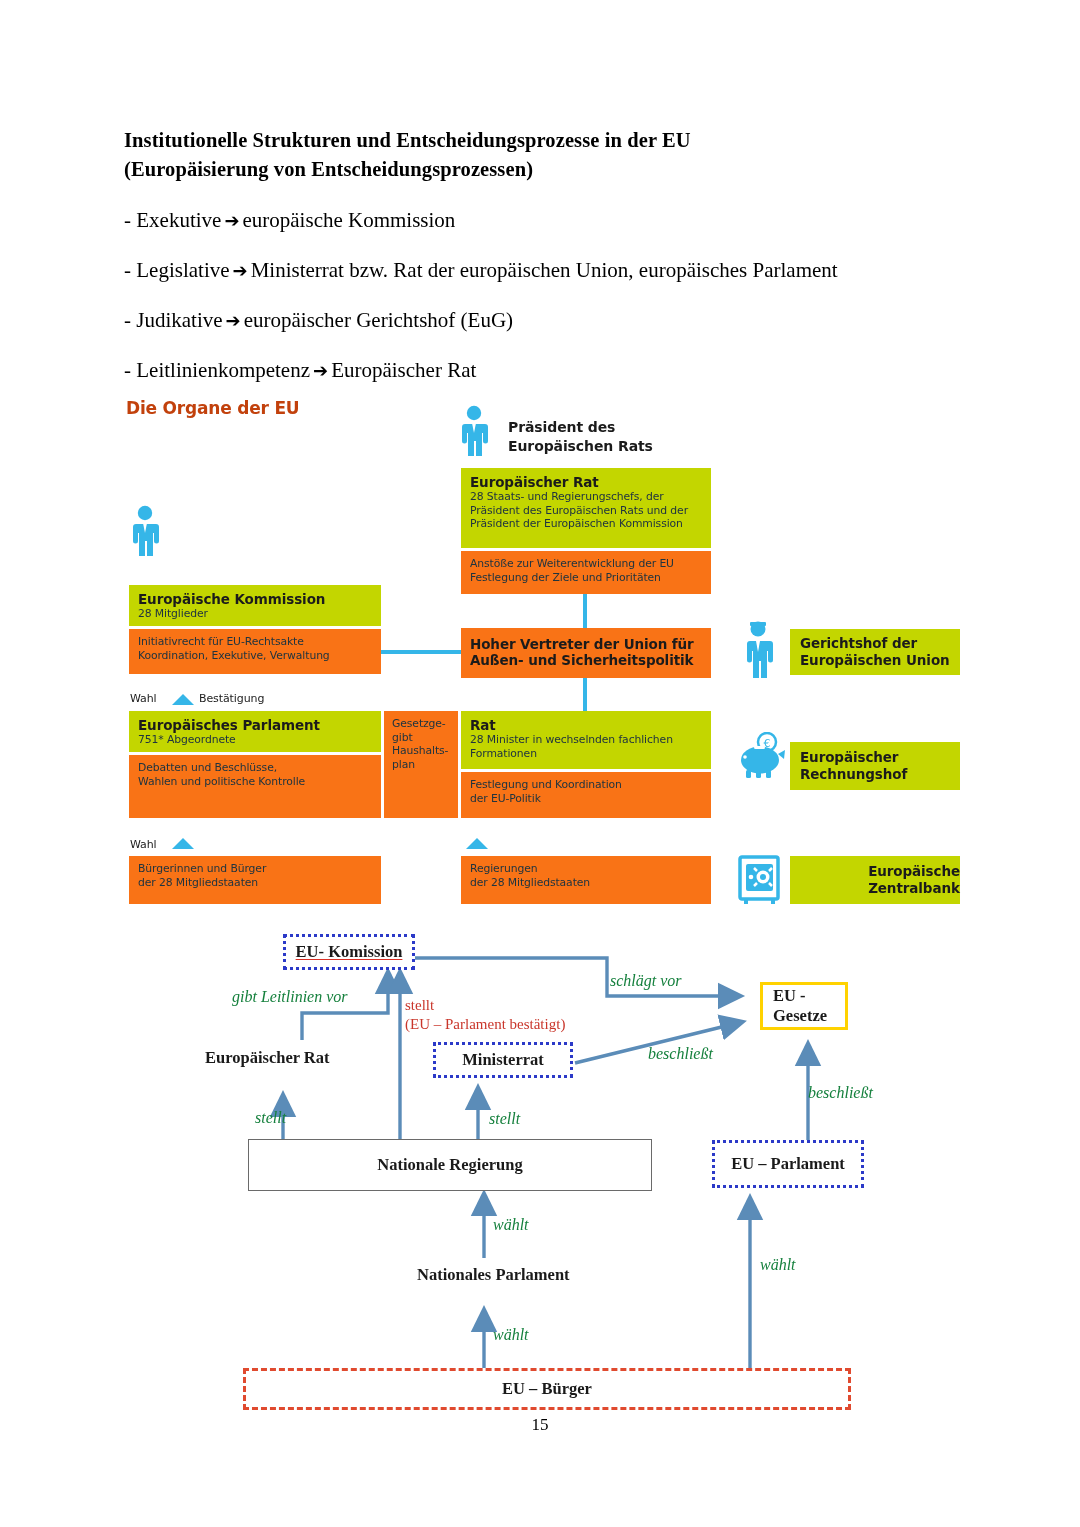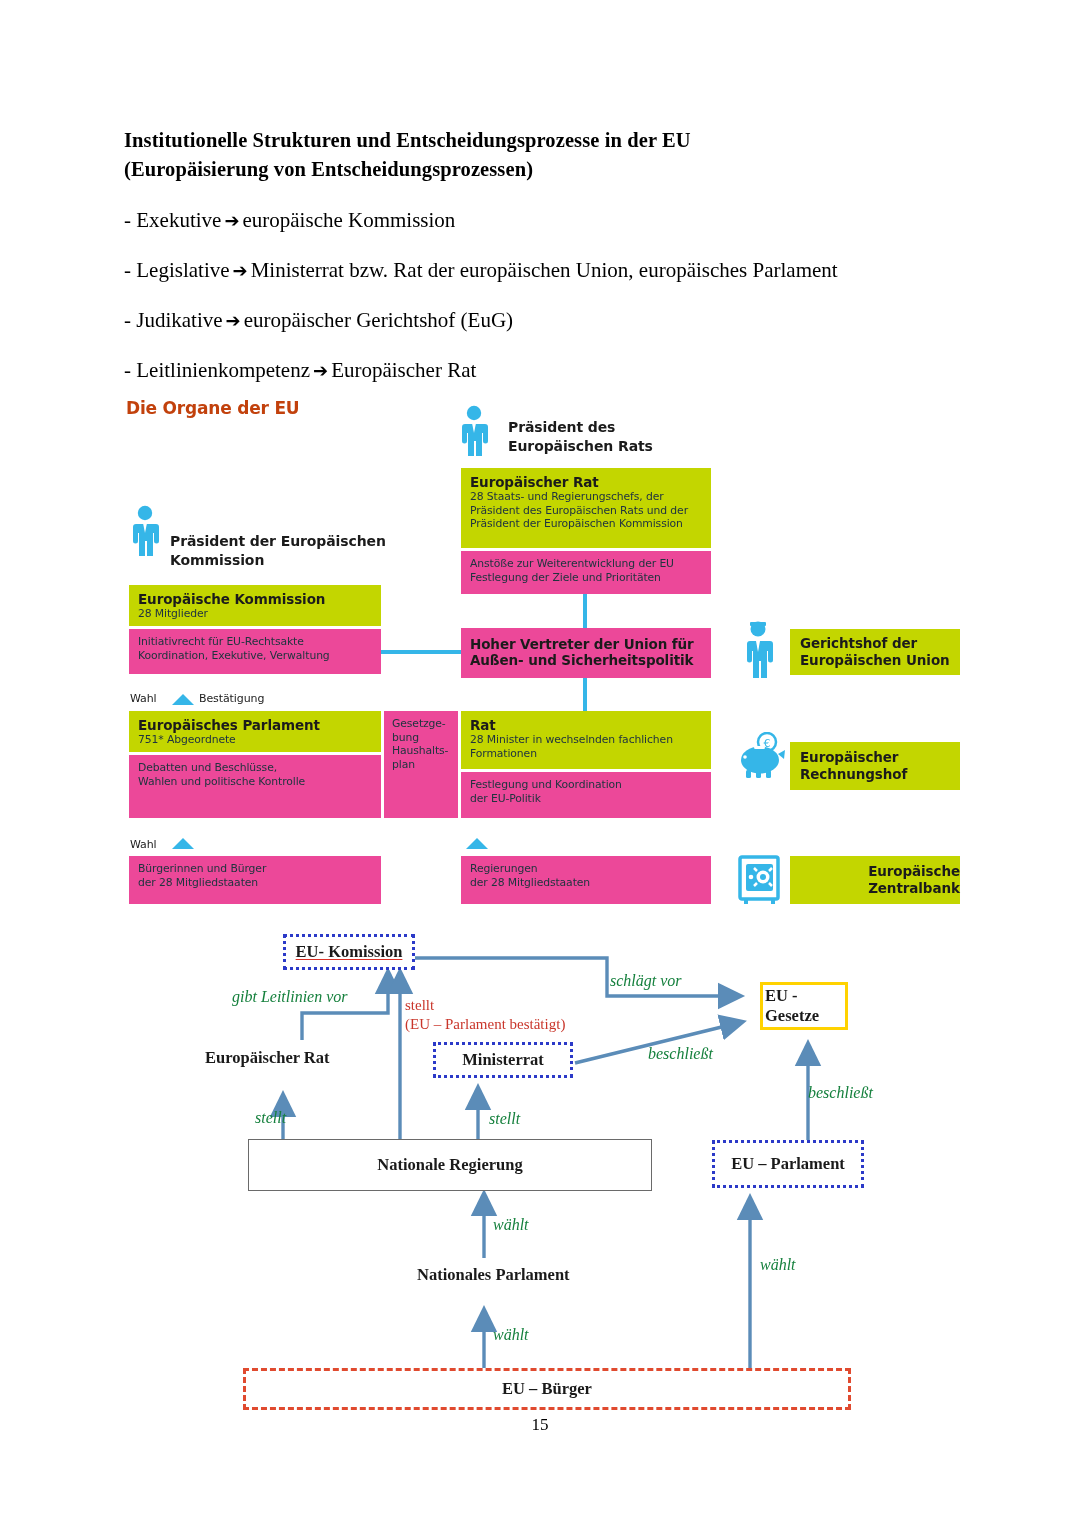--- a/index.html
+++ b/index.html
@@ -63,21 +63,21 @@
     font-size: 17px;
     color: #c2410c;
     letter-spacing: -0.2px;
   }
 
   .box {
     position: absolute;
     box-sizing: border-box;
   }
   .green { background: #c3d600; }
-  .blue  { background: #ec4899; }
+  .blue  { background: #f97316; }
 
   .box-title {
     font-family: "DejaVu Sans", sans-serif;
     font-weight: bold;
     font-size: 13.5px;
     color: #1b1b1b;
     line-height: 16px;
     letter-spacing: -0.1px;
   }
   .box-sub {
@@ -236,22 +236,20 @@
   <div class="box blue pad" style="left:461px; top:551px; width:250px; height:43px;">
     <div class="box-sub">Anstöße zur Weiterentwicklung der EU
 Festlegung der Ziele und Prioritäten</div>
   </div>
 
   <svg class="box" style="left:128px; top:505px; width:34px; height:52px;" viewBox="0 0 34 52">
     <circle cx="17" cy="8" r="7.2" fill="#35b6e8"></circle>
     <path d="M6 19 h22 a3 3 0 0 1 3 3 v14 a2.5 2.5 0 0 1 -5 0 v-8 h-1 v23 h-6 v-15 h-2 v15 h-6 v-23 h-1 v8 a2.5 2.5 0 0 1 -5 0 v-14 a3 3 0 0 1 3 -3 z" fill="#35b6e8"></path>
     <path d="M15.2 19 h3.6 l-1.8 9 z" fill="#ffffff"></path>
   </svg>
-  <div class="person-label" style="left:170px; top:532px;">Präsident der Europäischen
-Kommission</div>
 
   <div class="box green pad" style="left:129px; top:585px; width:252px; height:41px;">
     <div class="box-title">Europäische Kommission</div>
     <div class="box-sub">28 Mitglieder</div>
   </div>
 
   <div class="box blue pad" style="left:129px; top:629px; width:252px; height:45px;">
     <div class="box-sub">Initiativrecht für EU-Rechtsakte
 Koordination, Exekutive, Verwaltung</div>
   </div>
@@ -276,21 +274,21 @@
     <div class="box-sub">751* Abgeordnete</div>
   </div>
 
   <div class="box blue pad" style="left:129px; top:755px; width:252px; height:63px;">
     <div class="box-sub">Debatten und Beschlüsse,
 Wahlen und politische Kontrolle</div>
   </div>
 
   <div class="box blue" style="left:384px; top:711px; width:74px; height:107px; padding:6px 8px;">
     <div class="box-sub">Gesetzge-
-bung
+gibt
 Haushalts-
 plan</div>
   </div>
 
   <div class="box green pad" style="left:461px; top:711px; width:250px; height:58px;">
     <div class="box-title">Rat</div>
     <div class="box-sub">28 Minister in wechselnden fachlichen
 Formationen</div>
   </div>
 
@@ -389,21 +387,21 @@
   <div class="fc-box fc-dotted-blue" style="left:283px; top:934px; width:132px; height:36px;">
     <span class="underline-red">EU- Komission</span>
   </div>
 
   <div class="fc-plain" style="left:205px; top:1048px;">Europäischer Rat</div>
 
   <div class="fc-box fc-dotted-blue" style="left:433px; top:1042px; width:140px; height:36px;">
     <span>Ministerrat</span>
   </div>
 
-  <div class="fc-box fc-solid-gold" style="left:760px; top:982px; width:88px; height:48px; flex-direction:column; justify-content:center; align-items:flex-start; padding-left:2px;">
+  <div class="fc-box fc-solid-gold" style="left:760px; top:982px; width:88px; height:48px; flex-direction:column; justify-content:center; align-items:flex-start; padding-left:10px;">
     <span>EU -</span>
     <span>Gesetze</span>
   </div>
 
   <div class="fc-box fc-solid-gray" style="left:248px; top:1139px; width:404px; height:52px;">
     <span>Nationale Regierung</span>
   </div>
 
   <div class="fc-box fc-dotted-blue" style="left:712px; top:1140px; width:152px; height:48px;">
     <span>EU – Parlament</span>

